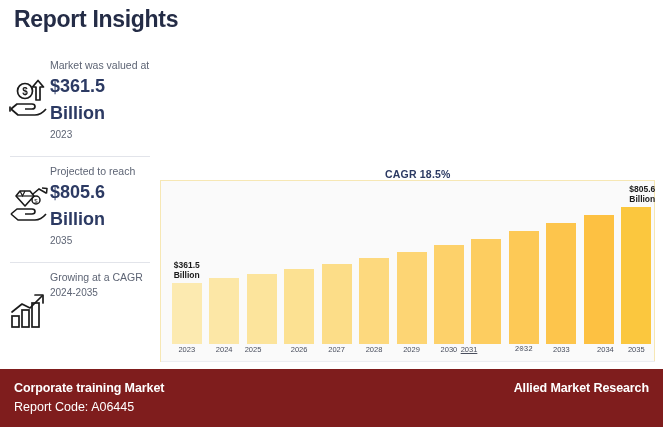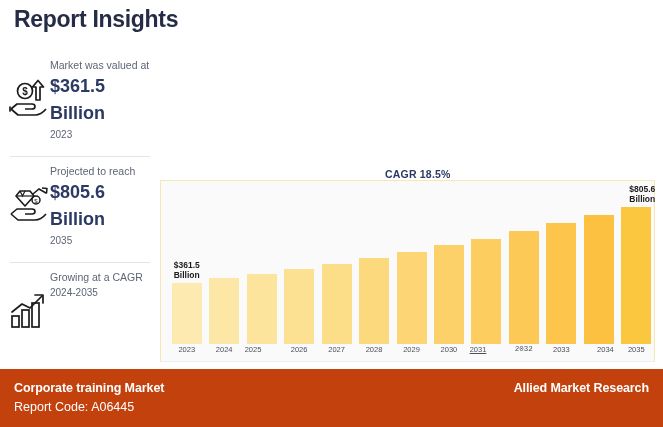--- a/index.html
+++ b/index.html
@@ -131,21 +131,21 @@
     left:161px; top:361px;
     width:494px; height:1px;
     background:#eceef2;
   }
 
   
   #footer {
     position:absolute;
     left:0; bottom:0;
     width:663px; height:58px;
-    background:#c2410c;
+    background:#7f1d1d;
   }
   #footer-left {
     position:absolute;
     left:14px; top:10px;
   }
   #footer-right {
     position:absolute;
     right:14px; top:10px;
     text-align:right;
   }
@@ -281,21 +281,21 @@
   </div>
 <div id="axis">
     <div class="tick" style="left: 3.73077px;">2023</div>
     <div class="tick" style="left: 41.1923px;">2024</div>
     <div class="tick" style="left: 70px;">2025</div>
     <div class="tick" style="left: 116.115px;">2026</div>
     <div class="tick" style="left: 153.577px;">2027</div>
     <div class="tick" style="left: 191.038px;">2028</div>
     <div class="tick" style="left: 228.5px;">2029</div>
     <div class="tick" style="left: 265.962px;">2030</div>
-    <div class="tick" style="left: 295px; text-decoration: underline;">2031</div>
+    <div class="tick" style="left: 286px; text-decoration: underline;">2031</div>
     <div class="tick" style="left: 340.885px; font-family: Liberation Mono, monospace;">2032</div>
     <div class="tick" style="left: 378.346px;">2033</div>
     <div class="tick" style="left: 415.808px; text-align: right;">2034</div>
     <div class="tick" style="left: 453.269px;">2035</div>
   </div>
 <div id="axis-rule"></div>
 
 <div id="footer">
   <div id="footer-left">
     <div class="footer-strong">Corporate training Market</div>

